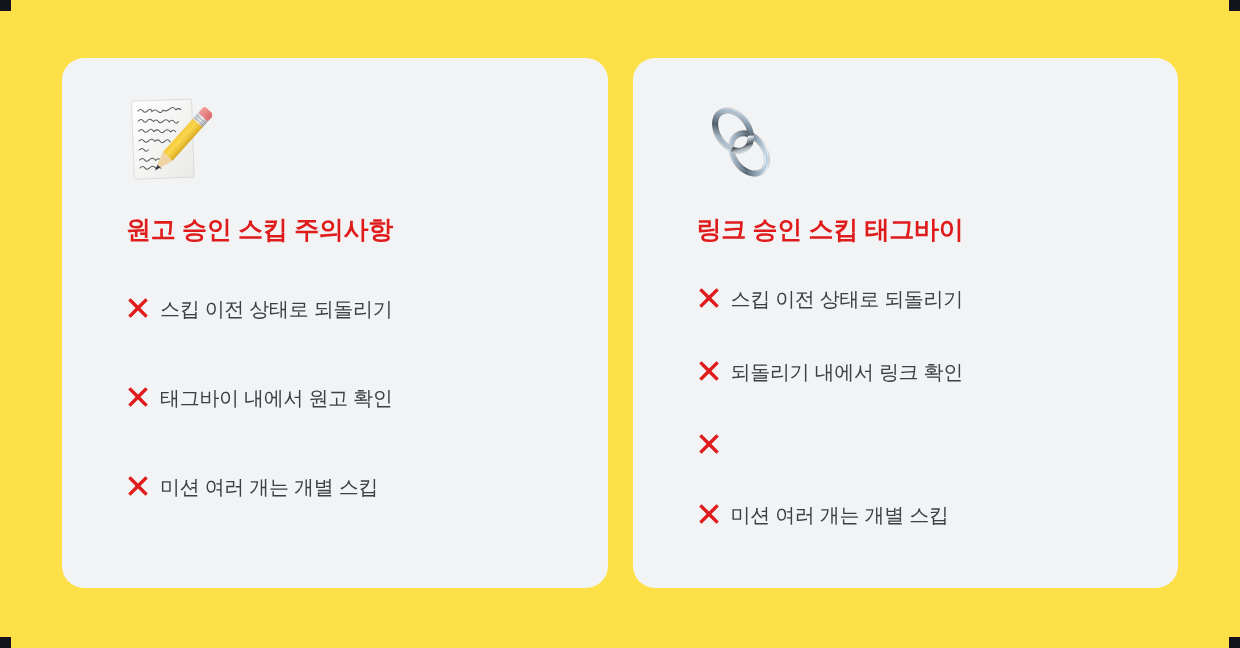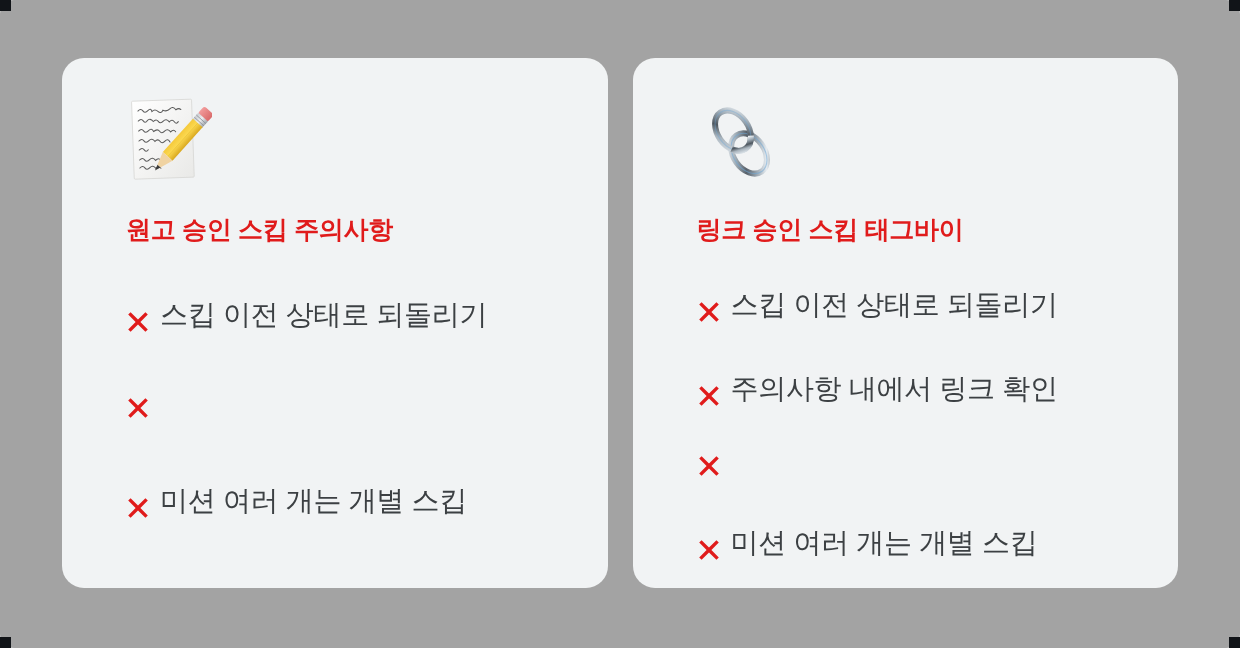--- a/index.html
+++ b/index.html
@@ -24,21 +24,21 @@
     z-index: 5;
   }
   .corner-mark.tl { top: 0; left: 0; }
   .corner-mark.tr { top: 0; right: 0; }
   .corner-mark.bl { bottom: 0; left: 0; }
   .corner-mark.br { bottom: 0; right: 0; }
 
   .page {
     position: absolute;
     inset: 0;
-    background: #a3a3a3;
+    background: #fde047;
     border-radius: 14px;
   }
 
   .cards {
     position: absolute;
     top: 58px;
     left: 62px;
     width: 1116px;
     height: 530px;
     display: flex;
@@ -83,23 +83,23 @@
     list-style: none;
     margin: 0;
     padding: 0;
   }
 
   .card.left .card-list { margin-top: 52px; }
   .card.right .card-list { margin-top: 42px; }
 
   .list-item {
     display: flex;
-    align-items: flex-end;
+    align-items: flex-start;
     color: #3c4043;
-    font-size: 28px;
+    font-size: 20px;
     font-weight: 500;
     letter-spacing: -0.3px;
     white-space: nowrap;
   }
   .card.left .list-item { margin-left: 64px; margin-bottom: 62px; }
   .card.left .list-item:last-child { margin-bottom: 0; }
   .card.right .list-item { margin-left: 634px; margin-bottom: 46px; }
   .card.right .list-item:last-child { margin-bottom: 0; }
 
   
@@ -196,20 +196,21 @@
             </svg>
           </span>
           <span class="item-text">스킵 이전 상태로 되돌리기</span>
         </li>
         <li class="list-item">
           <span class="x-mark">
             <svg width="24" height="24" viewBox="0 0 24 24">
               <path d="M4.6 2.2 L12 9.6 L19.4 2.2 L21.8 4.6 L14.4 12 L21.8 19.4 L19.4 21.8 L12 14.4 L4.6 21.8 L2.2 19.4 L9.6 12 L2.2 4.6 Z" fill="#e01b1b"></path>
             </svg>
           </span>
+          <span class="item-text">태그바이 내에서 원고 확인</span>
         </li>
         <li class="list-item">
           <span class="x-mark">
             <svg width="24" height="24" viewBox="0 0 24 24">
               <path d="M4.6 2.2 L12 9.6 L19.4 2.2 L21.8 4.6 L14.4 12 L21.8 19.4 L19.4 21.8 L12 14.4 L4.6 21.8 L2.2 19.4 L9.6 12 L2.2 4.6 Z" fill="#e01b1b"></path>
             </svg>
           </span>
           <span class="item-text">미션 여러 개는 개별 스킵</span>
         </li>
       </ul>
@@ -259,21 +260,21 @@
             </svg>
           </span>
           <span class="item-text">스킵 이전 상태로 되돌리기</span>
         </li>
         <li class="list-item">
           <span class="x-mark">
             <svg width="24" height="24" viewBox="0 0 24 24">
               <path d="M4.6 2.2 L12 9.6 L19.4 2.2 L21.8 4.6 L14.4 12 L21.8 19.4 L19.4 21.8 L12 14.4 L4.6 21.8 L2.2 19.4 L9.6 12 L2.2 4.6 Z" fill="#e01b1b"></path>
             </svg>
           </span>
-          <span class="item-text">주의사항 내에서 링크 확인</span>
+          <span class="item-text">되돌리기 내에서 링크 확인</span>
         </li>
         <li class="list-item">
           <span class="x-mark">
             <svg width="24" height="24" viewBox="0 0 24 24">
               <path d="M4.6 2.2 L12 9.6 L19.4 2.2 L21.8 4.6 L14.4 12 L21.8 19.4 L19.4 21.8 L12 14.4 L4.6 21.8 L2.2 19.4 L9.6 12 L2.2 4.6 Z" fill="#e01b1b"></path>
             </svg>
           </span>
         </li>
         <li class="list-item">
           <span class="x-mark">

